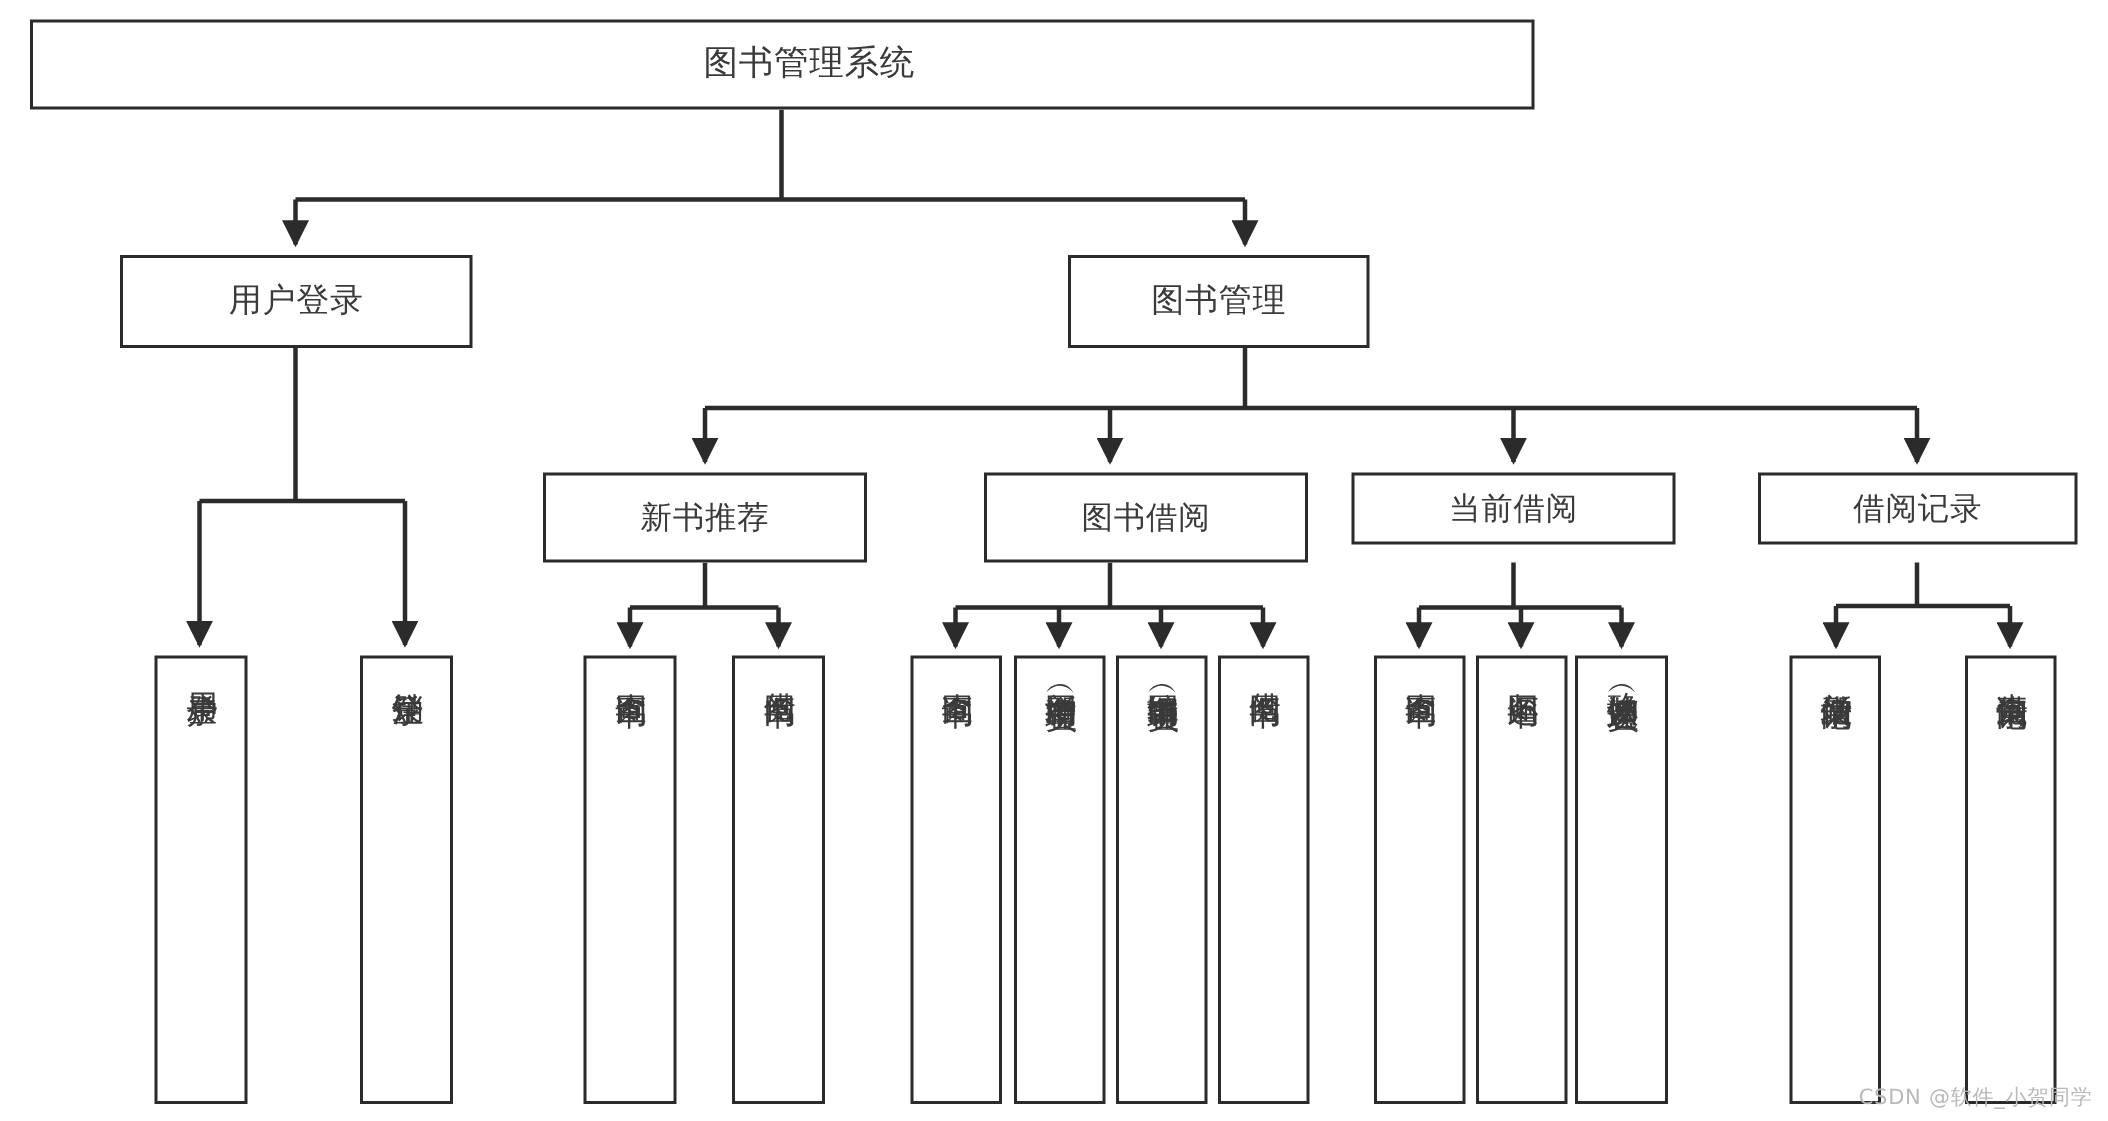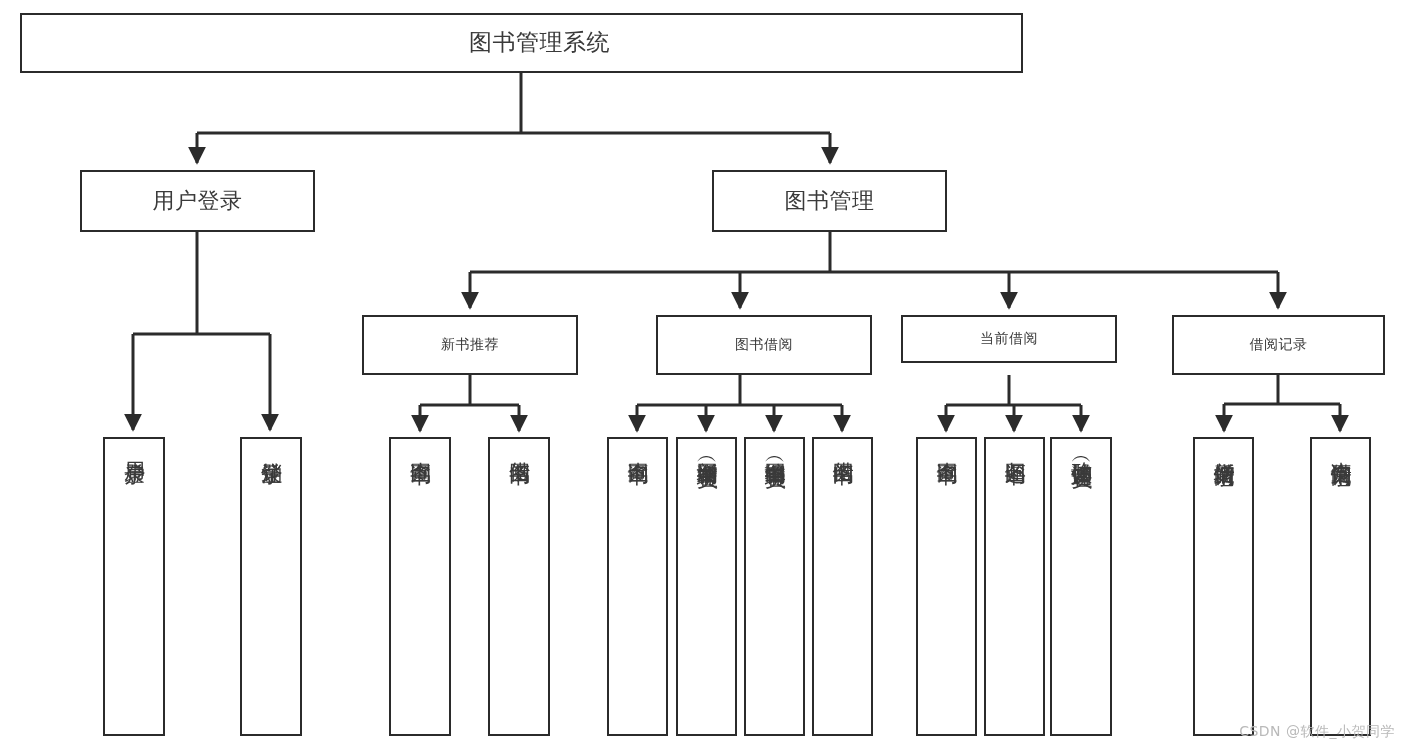--- a/index.html
+++ b/index.html
@@ -38,21 +38,21 @@
   .node .node-label {
     color: #3a3a3a;
     font-size: 22px;
     line-height: 1.28;
     letter-spacing: 0.5px;
     white-space: nowrap;
     text-align: center;
   }
   .node.root .node-label { font-size: 23px; margin-left: 36px; }
   .node.level2 .node-label { font-size: 22px; }
-  .node.level3 .node-label { font-size: 14px; }
+  .node.level3 .node-label { font-size: 21px; }
   .node.leaf {
     align-items: flex-start;
     padding-top: 6px;
   }
   .node.leaf .node-label {
     writing-mode: vertical-rl;
     text-orientation: upright;
     font-size: 21px;
     line-height: 1.22;
     letter-spacing: 1px;
@@ -126,34 +126,34 @@
     </g>
   </svg>
 
   <div class="node root" style="left:20px; top:13px; width:1003px; height:60px;">
     <span class="node-label">图书管理系统</span>
   </div>
 
   <div class="node level2" style="left:80px; top:170px; width:235px; height:62px;">
     <span class="node-label">用户登录</span>
   </div>
-  <div class="node level2" style="left:712px; top:170px; width:235px; height:62px;">
+  <div class="node level2" style="left:712px; top:170px; width:201px; height:62px;">
     <span class="node-label">图书管理</span>
   </div>
 
   <div class="node level3" style="left:362px; top:315px; width:216px; height:60px;">
     <span class="node-label">新书推荐</span>
   </div>
   <div class="node level3" style="left:632px; top:315px; width:216px; height:60px;margin-left:24px;">
     <span class="node-label">图书借阅</span>
   </div>
   <div class="node level3" style="left:901px; top:315px; width:216px; height:48px;">
     <span class="node-label">当前借阅</span>
   </div>
-  <div class="node level3" style="left:1172px; top:315px; width:213px; height:60px;">
+  <div class="node level3" style="left:1172px; top:315px; width:213px; height:48px;">
     <span class="node-label">借阅记录</span>
   </div>
 
   <div class="node leaf" style="left:103px; top:437px; width:62px; height:299px;">
     <span class="node-label">用户登录</span>
   </div>
   <div class="node leaf" style="left:240px; top:437px; width:62px; height:299px;">
     <span class="node-label">注销登录</span>
   </div>
 

